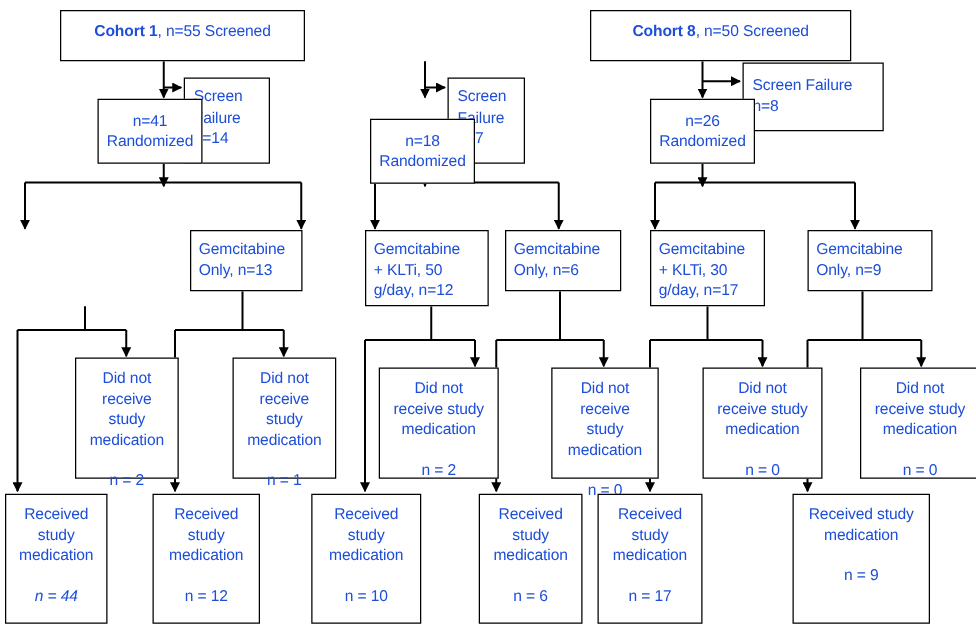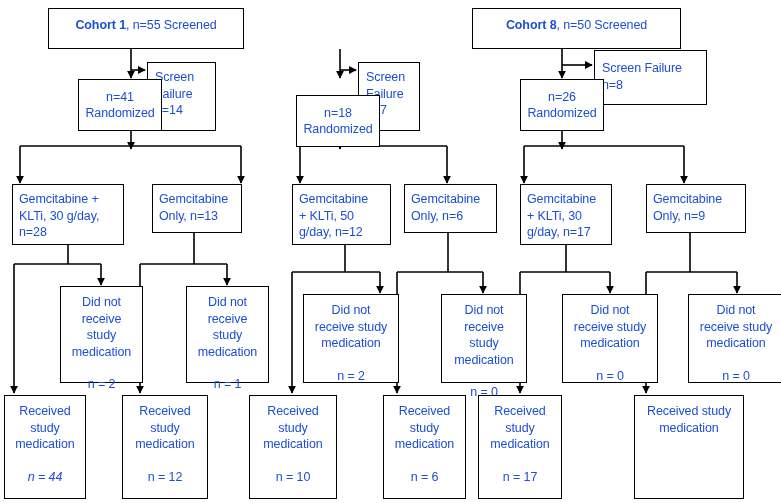--- a/index.html
+++ b/index.html
@@ -156,25 +156,20 @@
     <span class="txt">Screen
 Failure
 n=14</span>
   </div>
 
   <div class="node rand" style="left:78px; top:79px; width:84px; height:52px;">
     <span class="txt">n=41</span>
     <span class="txt">Randomized</span>
   </div>
 
-  <div class="node arm" style="left:12px; top:184px; width:112px; height:61px;">
-    <span class="txt">Gemcitabine +
-KLTi, 30 g/day,
-n=28</span>
-  </div>
 
   <div class="node arm" style="left:152px; top:184px; width:90px; height:49px;">
     <span class="txt">Gemcitabine
 Only, n=13</span>
   </div>
 
   <div class="node ctr" style="left:60px; top:286px; width:83px; height:97px;">
     <span class="txt">Did not
 receive
 study
@@ -298,15 +293,16 @@
   <div class="node ctr" style="left:478px; top:395px; width:84px; height:104px;">
     <span class="txt">Received
 study
 medication</span>
     <span class="n">n = 17</span>
   </div>
 
   <div class="node ctr" style="left:634px; top:395px; width:110px; height:104px;">
     <span class="txt">Received study
 medication</span>
+    <span class="n">n = 9</span>
   </div>
 
 </div>
 
 </body></html>

